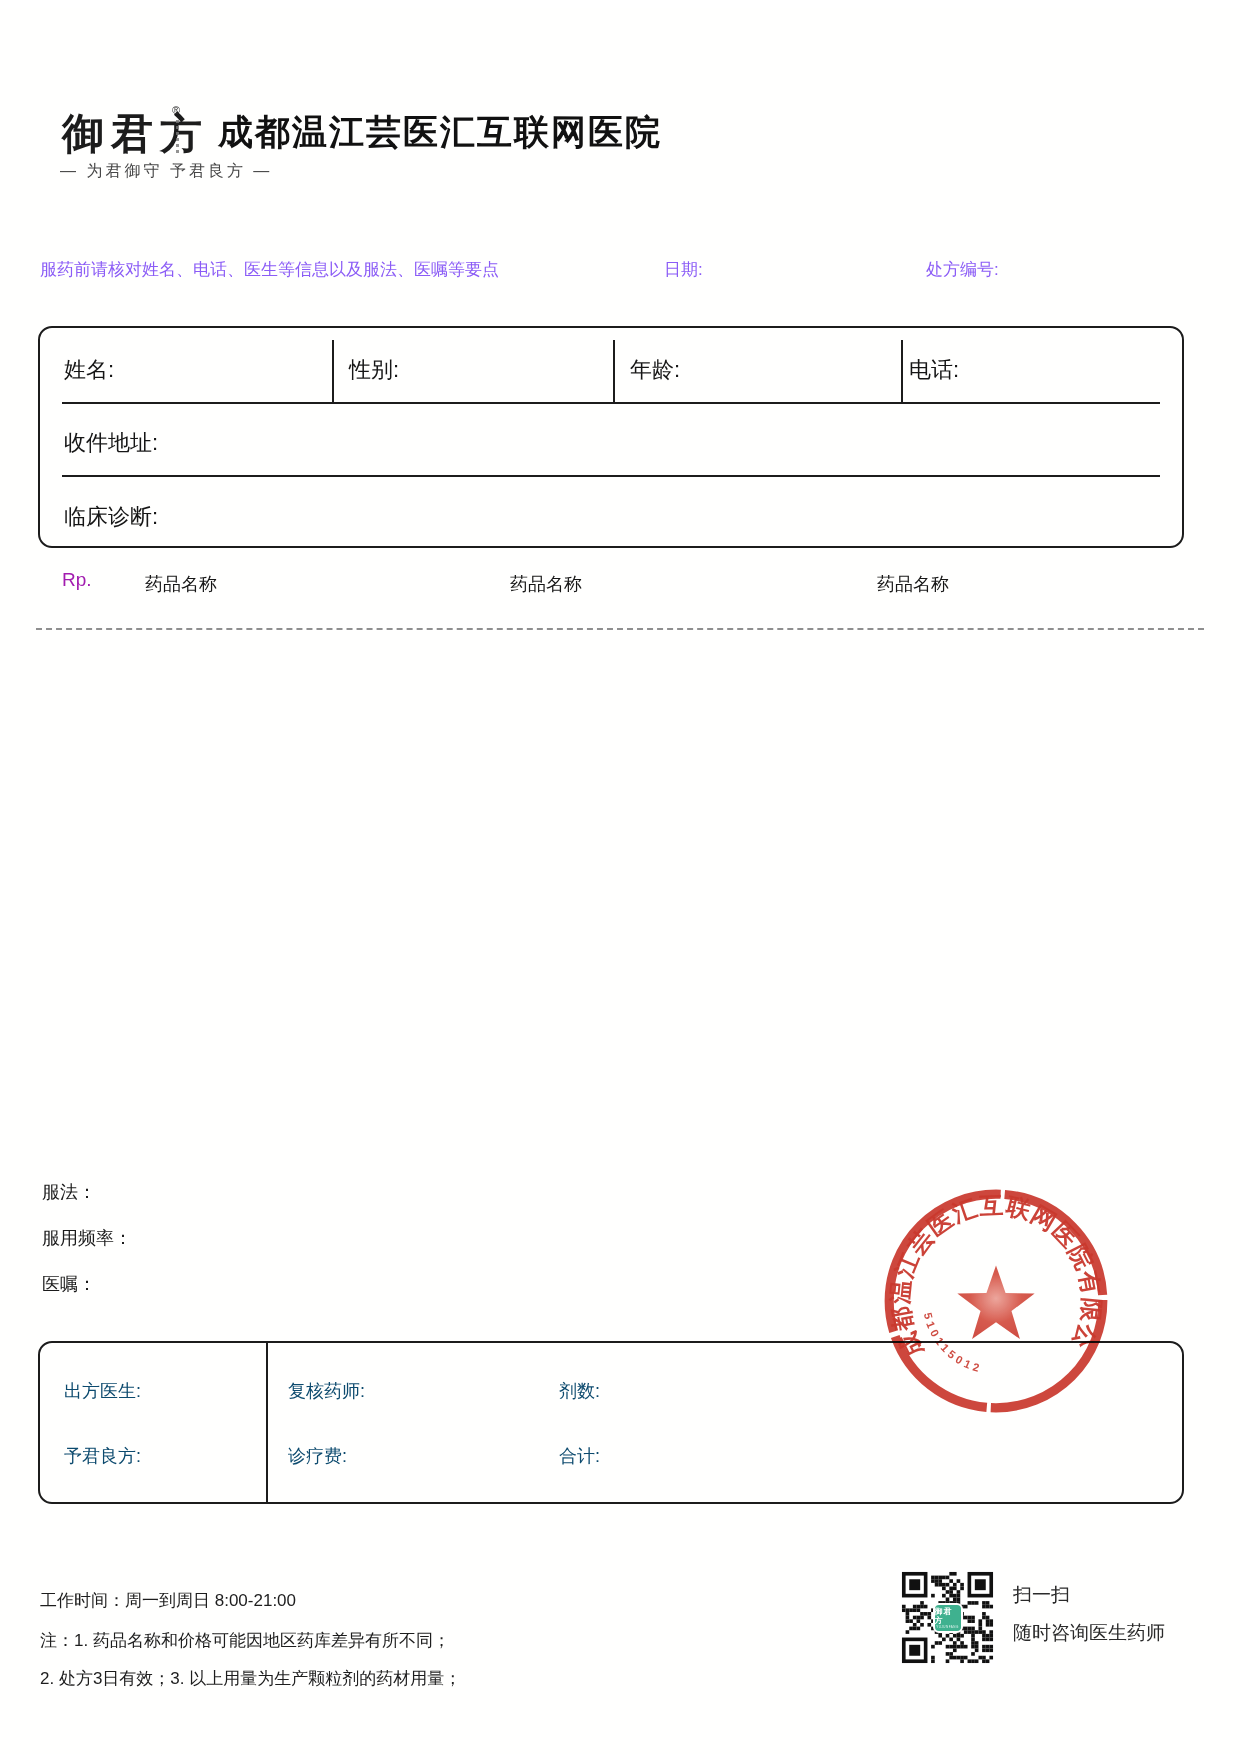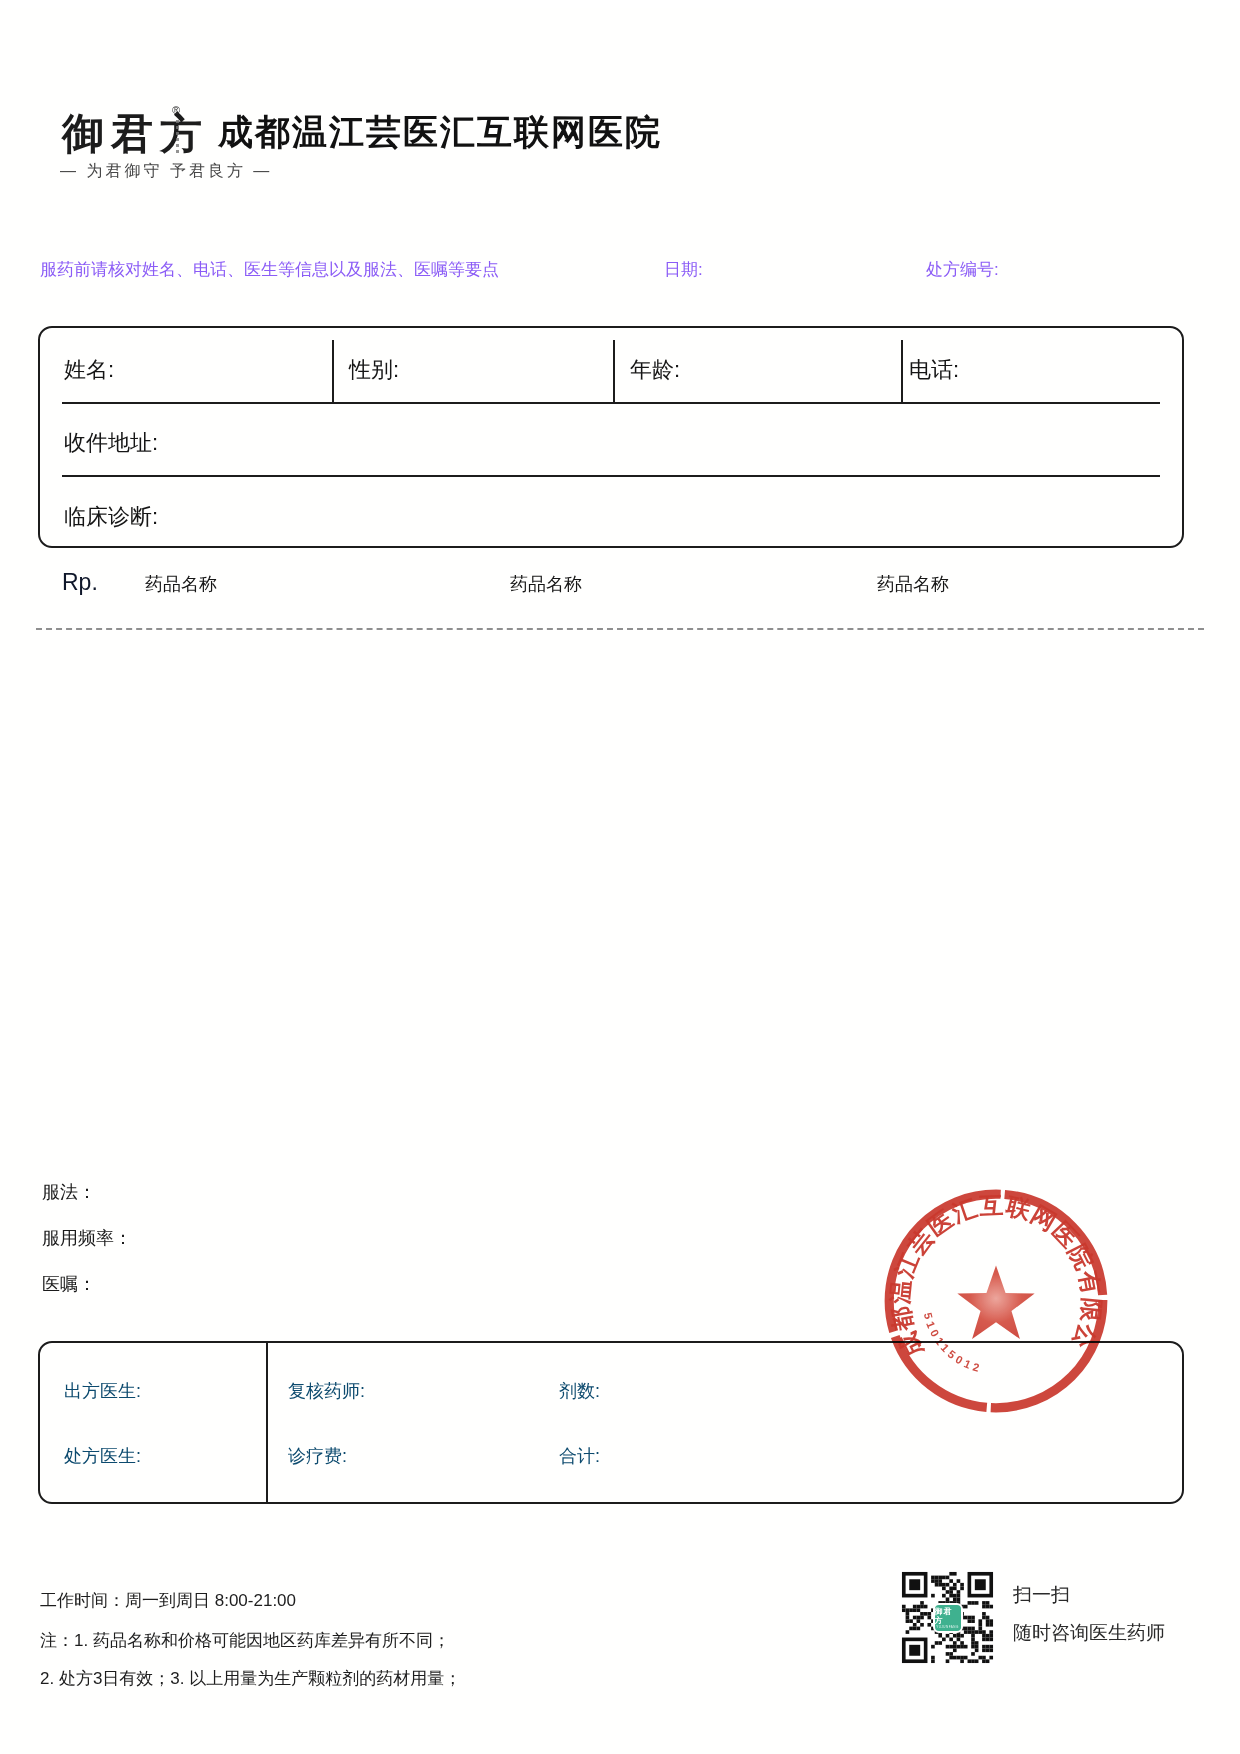--- a/index.html
+++ b/index.html
@@ -26,21 +26,21 @@
   .pbox .hline.h1 { top:74px; }
   .pbox .hline.h2 { top:147px; }
   .pbox .vsep { position:absolute; top:12px; height:62px; width:0; border-left:2px solid #1c1c1c; }
   .pbox .vsep.v1 { left:292px; } .pbox .vsep.v2 { left:573px; } .pbox .vsep.v3 { left:861px; }
   .pbox .lbl { position:absolute; font-size:22px; color:#161616; white-space:nowrap; }
   .pbox .r1 { top:27px; }
   .lbl.name { left:24px; } .lbl.gender { left:309px; } .lbl.age { left:590px; } .lbl.phone { left:869px; }
   .lbl.addr { top:100px; left:24px; } .lbl.diag { top:174px; left:24px; }
 
   
-  .rp { position:absolute; left:62px; top:561px; font-size:23px; color:#0f172a; }
+  .rp { position:absolute; left:62px; top:561px; font-size:19px; color:#a21caf; }
   .drugcol { position:absolute; top:564px; font-size:18px; color:#161616; }
   .drugcol.c1 { left:145px; } .drugcol.c2 { left:510px; } .drugcol.c3 { left:877px; }
   .dashline { position:absolute; left:36px; top:620px; width:1168px; border-top:2px dashed #8f8f8f; }
 
   
   .usage { position:absolute; left:42px; font-size:18px; color:#1b1b1b; }
   .usage.method { top:1172px; } .usage.freq { top:1218px; } .usage.advice { top:1264px; }
 
   
   .sbox { position:absolute; left:38px; top:1333px; width:1146px; height:163px; border:2px solid #1c1c1c; border-radius:14px; }
@@ -104,21 +104,21 @@
 
   <div class="usage method">服法：</div>
   <div class="usage freq">服用频率：</div>
   <div class="usage advice">医嘱：</div>
 
   <div class="sbox">
     <span class="vdiv"></span>
     <span class="lbl row1 isdoc">出方医生:</span>
     <span class="lbl row1 pharm">复核药师:</span>
     <span class="lbl row1 doses">剂数:</span>
-    <span class="lbl row2 rxdoc">处方医生:</span>
+    <span class="lbl row2 rxdoc">予君良方:</span>
     <span class="lbl row2 fee">诊疗费:</span>
     <span class="lbl row2 total">合计:</span>
   </div>
 
   <svg class="stamp" viewBox="0 0 232 232">
     <defs>
       <path id="arc-company" d="M 45.6 165.4 A 86 86 0 1 1 186.4 165.4" fill="none"></path>
       <path id="arc-serial" d="M 45.1 128.5 A 72 72 0 0 0 103.5 186.9" fill="none"></path>
       <radialGradient id="starfill" cx="50%" cy="45%" r="60%">
         <stop offset="0%" stop-color="#e9948a"></stop>

